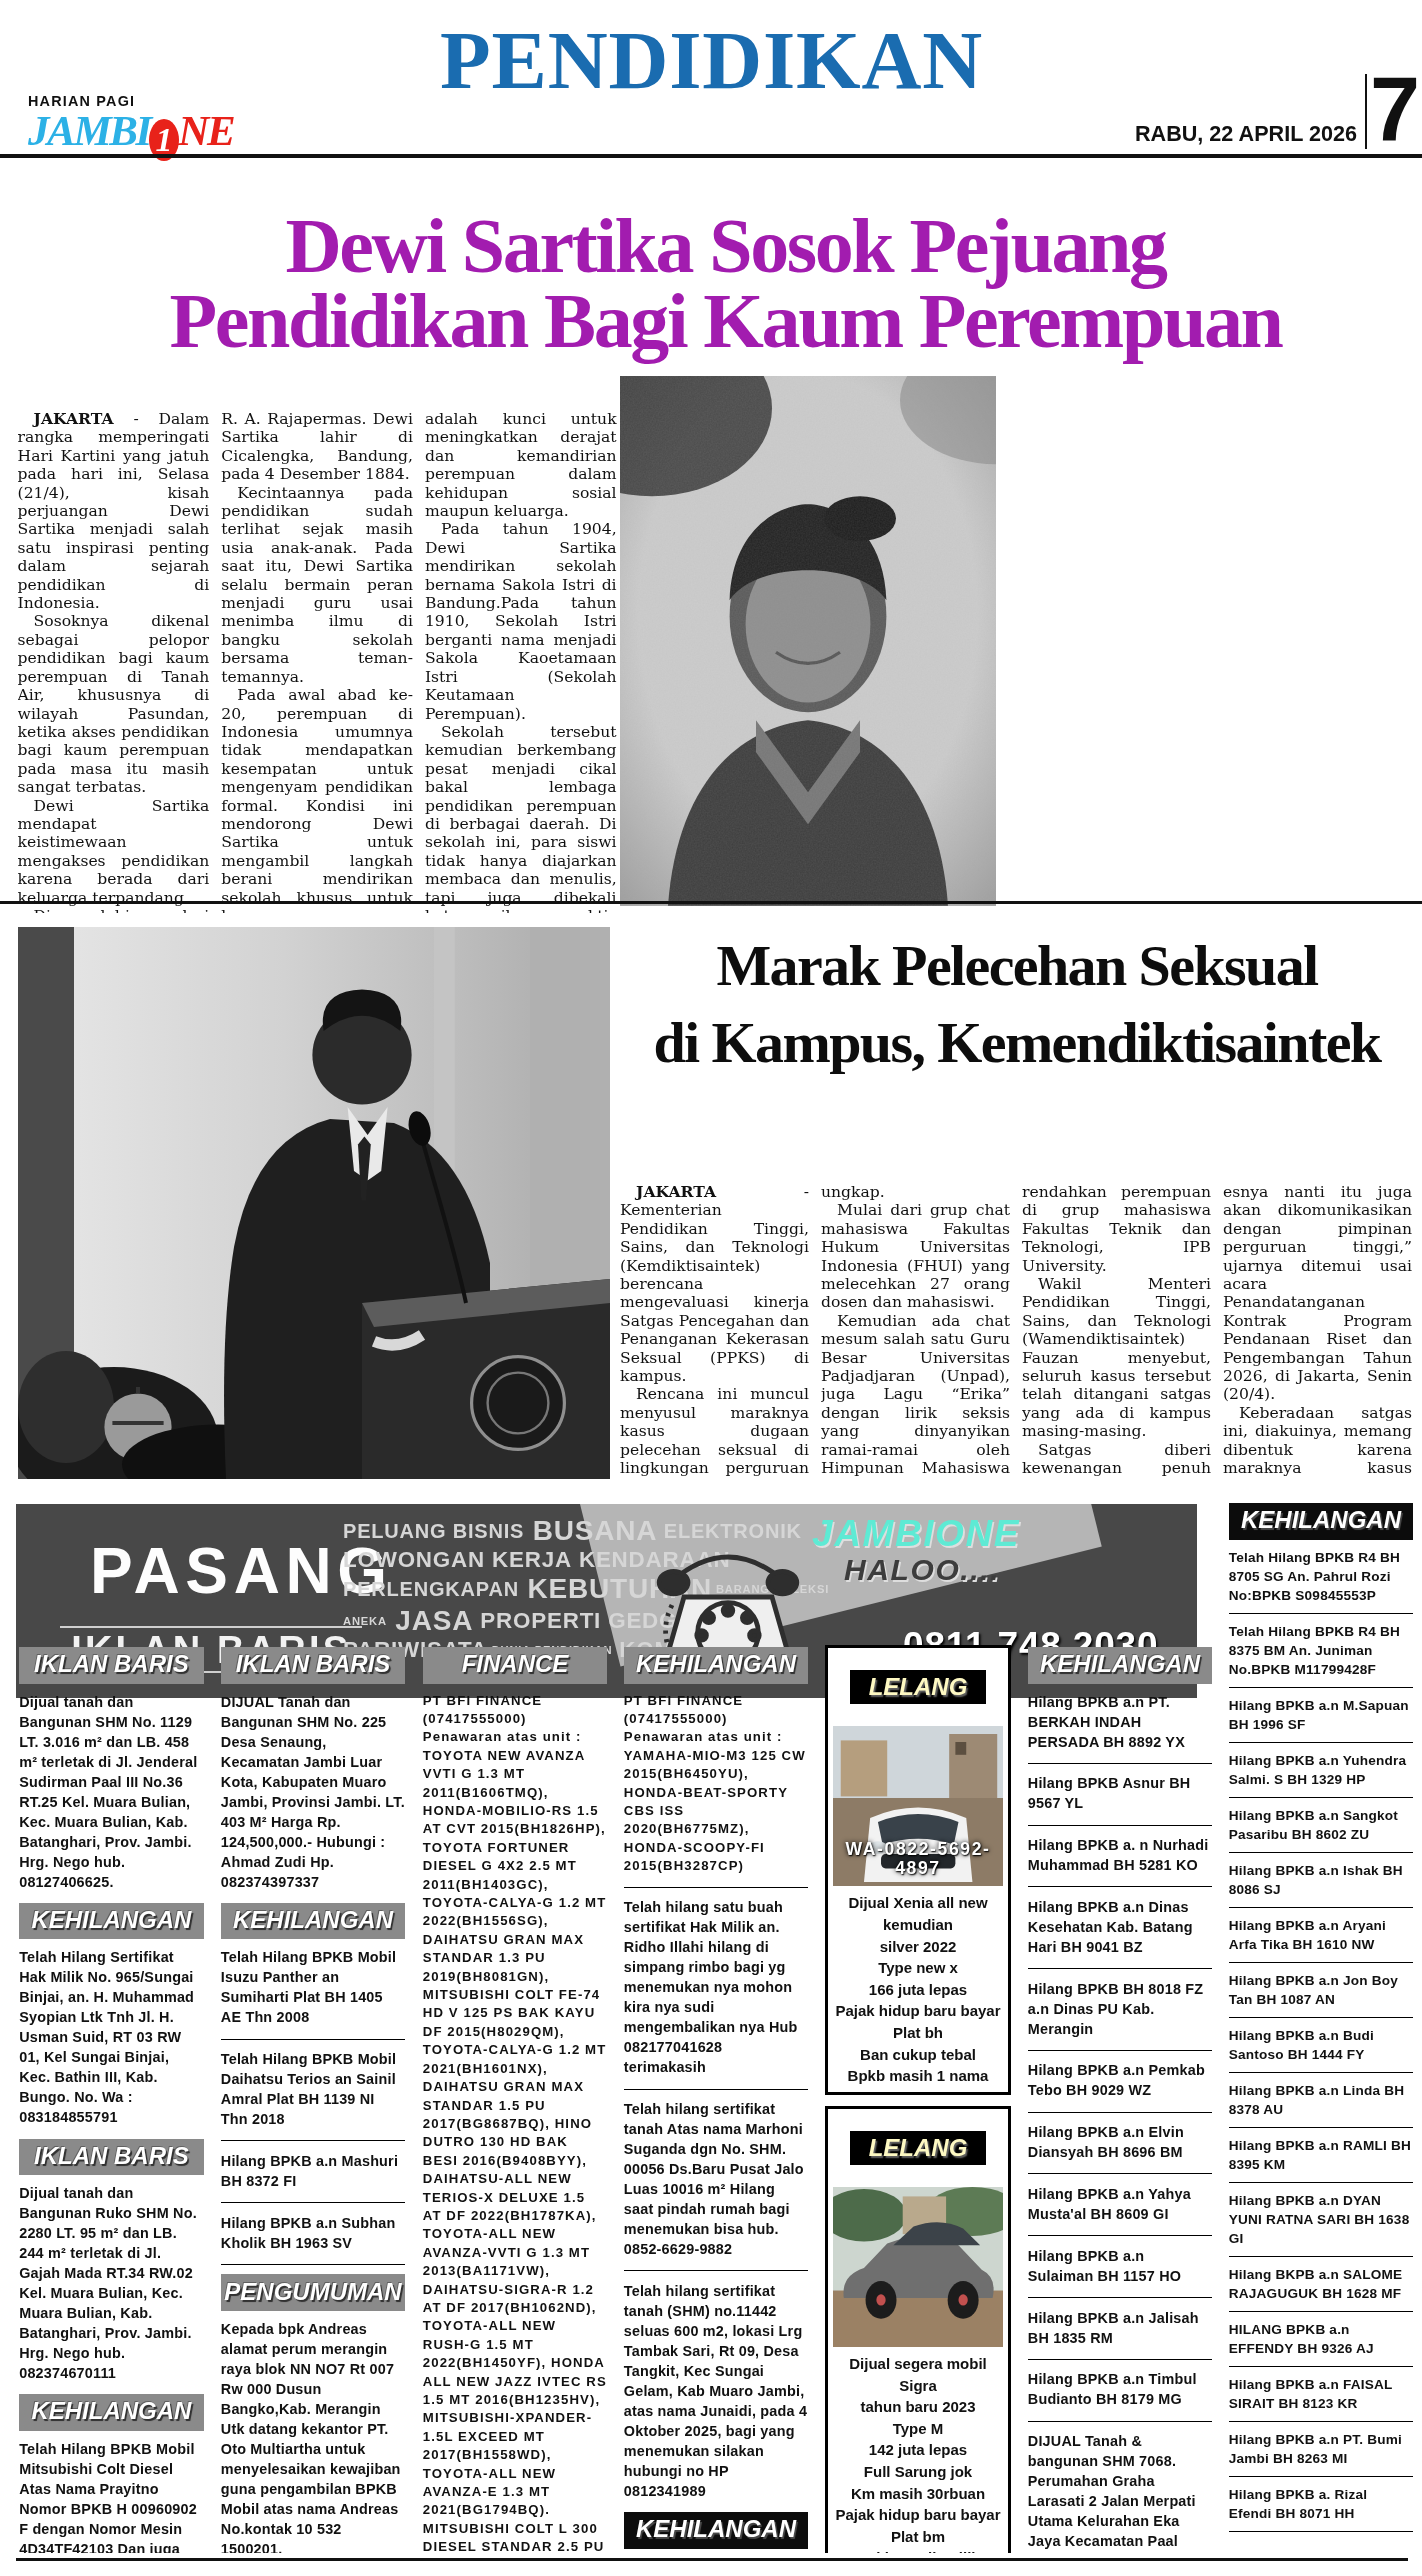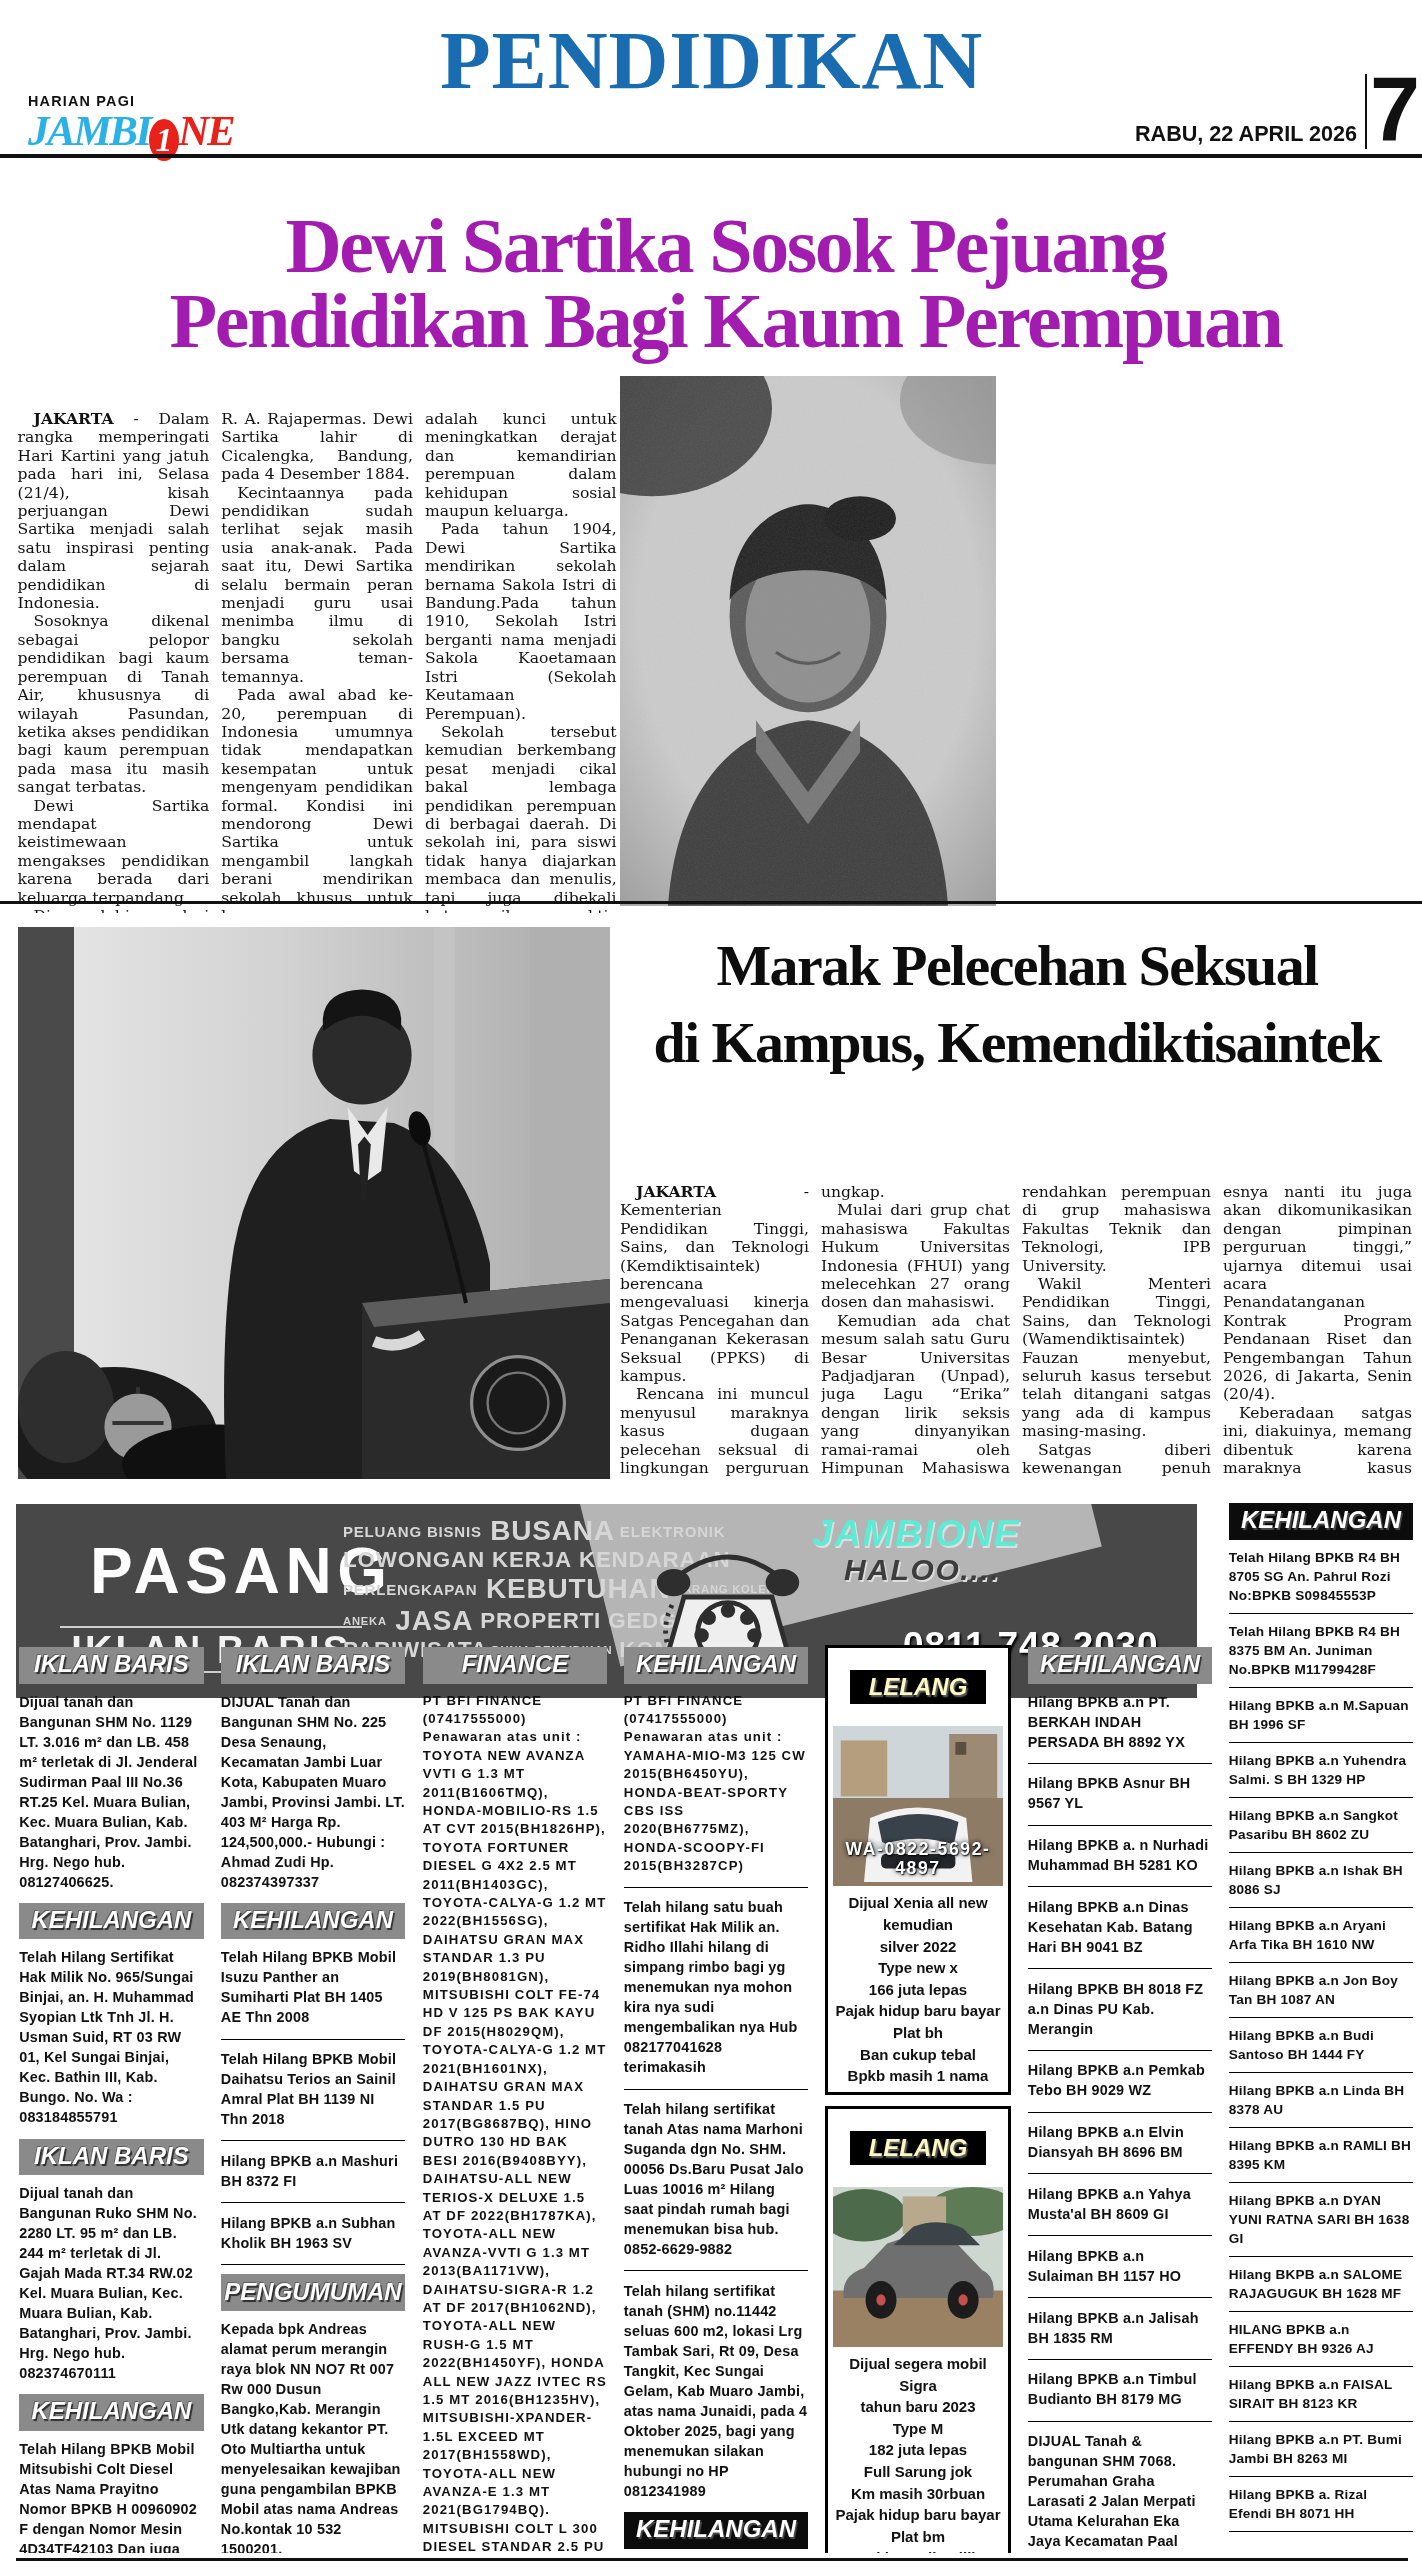--- a/index.html
+++ b/index.html
@@ -46,21 +46,21 @@
   .band{position:absolute;left:560px;top:-16px;width:496px;height:184px;background:#b5b5b5;
         transform:rotate(-14deg);transform-origin:left top;}
   .b-pasang{position:absolute;left:74px;top:35px;font:700 64px/64px "Liberation Sans",sans-serif;
         color:#fdfdfd;letter-spacing:5.6px;}
   .b-iklan{position:absolute;left:44px;top:122px;font:700 38px/40px "Liberation Sans",sans-serif;
         color:#f2f2f2;letter-spacing:3.2px;border-top:2.4px solid #cfcfcf;border-bottom:2.4px solid #cfcfcf;padding:1.6px 11.2px;}
   .cloud{position:absolute;left:327px;top:11.2px;width:312px;text-align:center;color:#d6d6d6;}
   .tagline{white-space:nowrap;}
   .tg{font-weight:900;letter-spacing:0.8px;vertical-align:middle;}
   .tg.s0{font-size:11.2px;}
-  .tg.s1{font-size:15px;}
+  .tg.s1{font-size:20px;}
   .tg.s2{font-size:22.4px;}
   .tg.s3{font-size:28px;}
   .b-brand{position:absolute;left:796px;top:11.2px;font:italic 900 37px/38px "Liberation Sans",sans-serif;
         color:#5eead4;letter-spacing:1.6px;text-shadow:1.6px 1.6px 0 #dedede;}
   .b-brand2{position:absolute;left:828px;top:50px;font:italic 900 30px/32px "Liberation Sans",sans-serif;
         color:#3c3c3c;letter-spacing:1.6px;text-shadow:1.6px 1.6px 0 #dedede;}
   .b-phone{position:absolute;left:887px;top:122px;font:700 37px/40px "Liberation Sans",sans-serif;color:#fff;
         text-shadow:1.6px 1.6px 2.4px #000;letter-spacing:0.8px;}
   .phone-art{position:absolute;left:632px;top:4.8px;}
   
@@ -322,21 +322,21 @@
             <path d="M14,118 h192 q6,-22 -14,-30 l-30,-26 q-45,-18 -92,-2 l-30,26 q-30,8 -26,32 Z" fill="#6f6f6f"></path>
             <path d="M78,62 l26,-20 q34,-10 64,2 l22,18 Z" fill="#3c4349"></path>
             <circle cx="62" cy="120" r="20" fill="#1c1c1c"></circle>
             <circle cx="62" cy="120" r="6" fill="#c2504e"></circle>
             <circle cx="168" cy="120" r="20" fill="#1c1c1c"></circle>
             <circle cx="168" cy="120" r="6" fill="#c2504e"></circle>
           </svg></div>
         <div class="lel-ln">Dijual segera mobil Sigra</div>
         <div class="lel-ln">tahun baru 2023</div>
         <div class="lel-ln">Type M</div>
-        <div class="lel-ln">182 juta lepas</div>
+        <div class="lel-ln">142 juta lepas</div>
         <div class="lel-ln">Full Sarung jok</div>
         <div class="lel-ln">Km masih 30rbuan</div>
         <div class="lel-ln">Pajak hidup baru bayar</div>
         <div class="lel-ln">Plat bm</div>
         <div class="lel-ln">Bpkb masih milik tangan</div>
         <div class="lel-ln">pertama</div>
       </div>
     </div>
   <div class="cc" style="left:1027px;top:1647px;height:906px">
       <div class="sec-h">KEHILANGAN</div>

